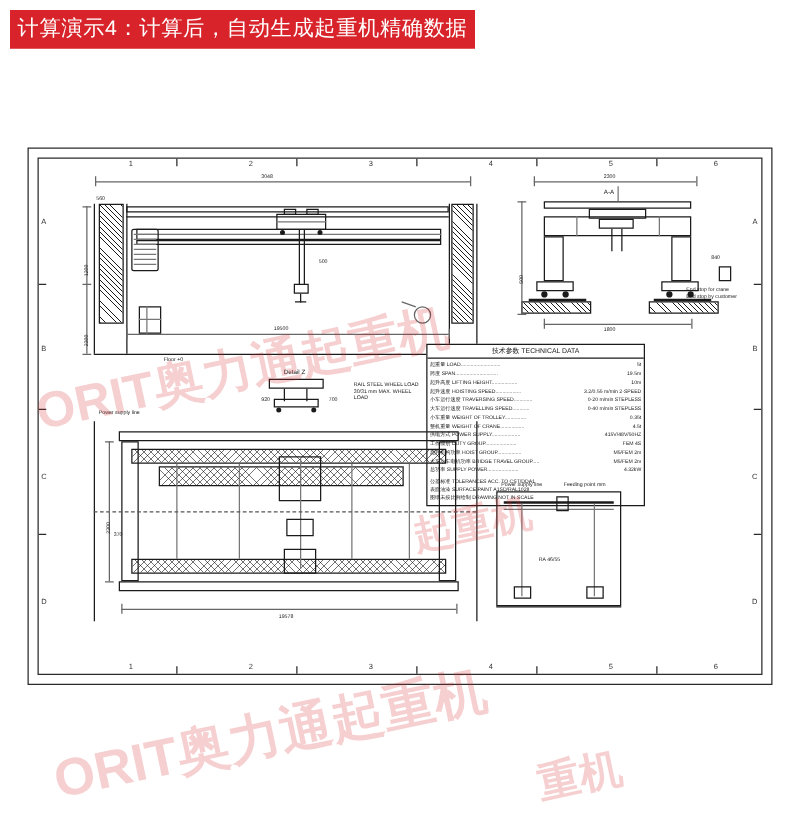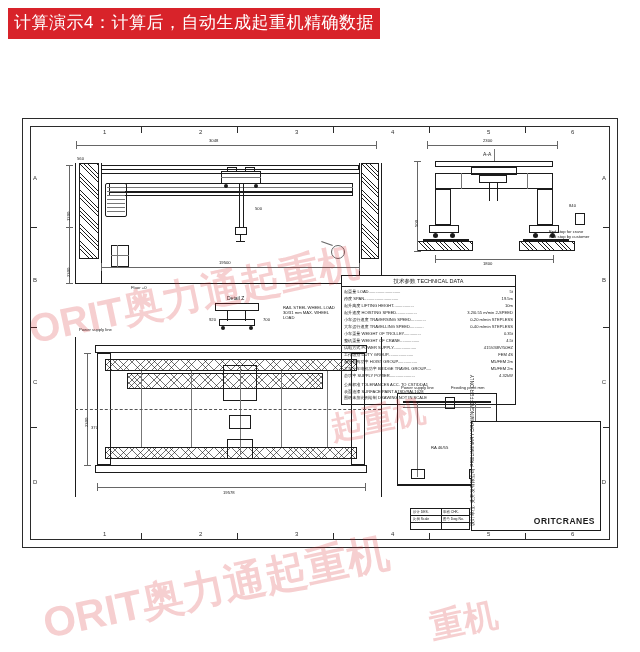--- a/index.html
+++ b/index.html
@@ -404,34 +404,20 @@
       <div class="ln" style="left:372px;top:280px;width:88px;height:1px;background:#777;"></div>
       <div class="box" style="left:414px;top:270px;width:10px;height:12px;"></div>
       <div class="ln" style="left:386px;top:276px;width:1px;height:74px;background:#777;"></div>
       <div class="ln" style="left:444px;top:276px;width:1px;height:74px;background:#777;"></div>
       <div class="box" style="left:380px;top:342px;width:14px;height:10px;"></div>
       <div class="box" style="left:438px;top:342px;width:14px;height:10px;"></div>
       <div class="cap" style="left:400px;top:318px;">RA 46/55</div>
       <div class="ln" style="left:366px;top:358px;width:100px;height:1px;"></div>
     </div>
 
-    <div id="titleblock">
-      <div id="tb-vtext">设计单位: 先开发有限公司   PRELIMINARY DRAWING/OFFER ONLY</div>
-      <div id="tb-brand">ORITCRANES</div>
-
-      <div id="tb-small-table">
-        <div class="r" style="top:0;"></div>
-        <div class="r" style="top:7px;"></div>
-        <div class="c" style="left:30px;"></div>
-        <div class="tbs-cell" style="left:2px;top:1px;">设计 DES.</div>
-        <div class="tbs-cell" style="left:32px;top:1px;">审核 CHK.</div>
-        <div class="tbs-cell" style="left:2px;top:8px;">比例 Scale</div>
-        <div class="tbs-cell" style="left:32px;top:8px;">图号 Dwg No.</div>
-      </div>
-    </div>
 
   </div>
 </div>
 
 <div class="wm" id="wm1">ORIT奥力通起重机</div>
 <div class="wm" id="wm2">起重机</div>
 <div class="wm" id="wm3">ORIT奥力通起重机</div>
 <div class="wm" id="wm4">重机</div>
 
 </body></html>

